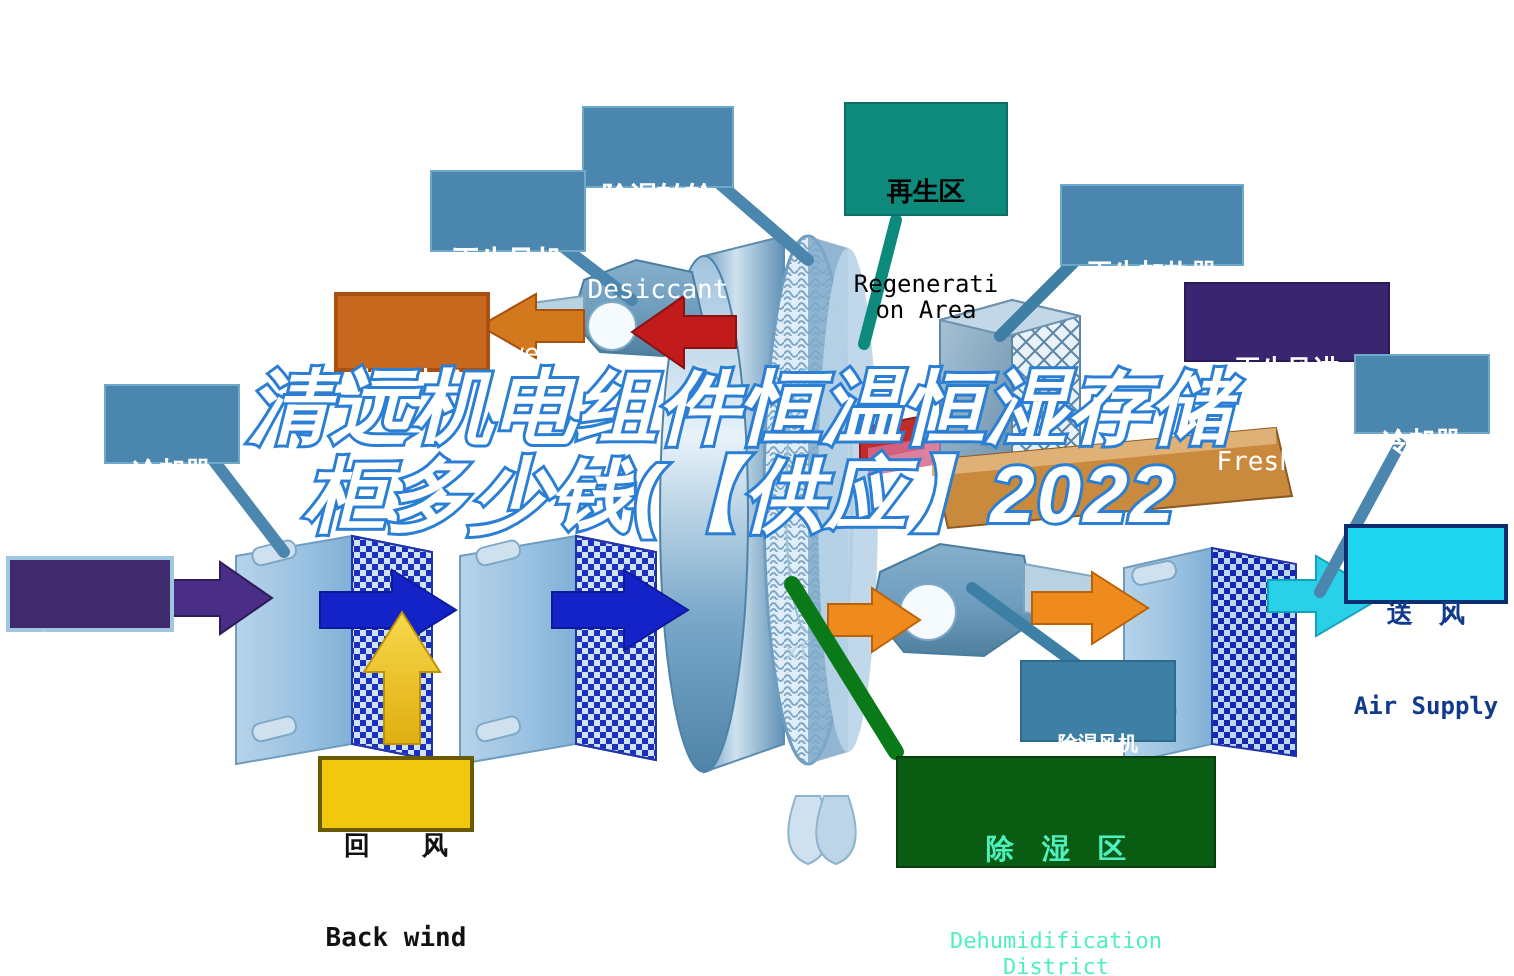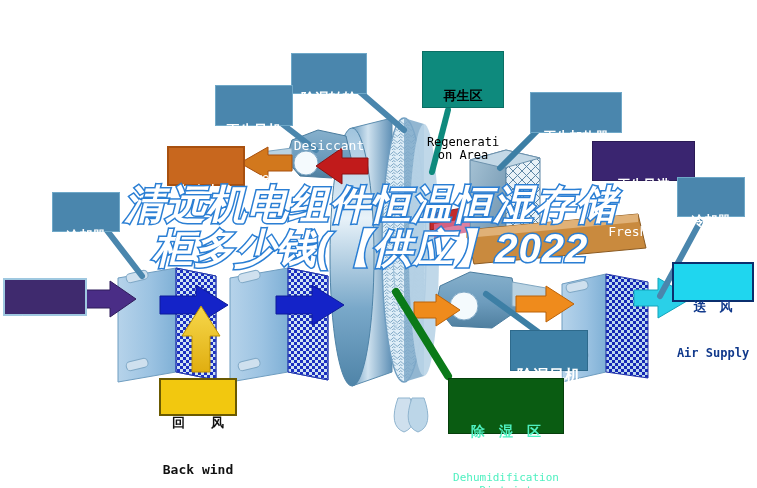--- a/index.html
+++ b/index.html
@@ -265,25 +265,25 @@
     <span class="cn" style="font-size:13px;">新　　风</span>
     <span class="en" style="font-size:13px;font-weight:bold;">Fresh Air</span>
   </div>
 
   <div class="lbl lbl-yellow" style="left:159px;top:378px;width:78px;height:38px;padding-top:2px;">
     <span class="cn" style="font-size:13px;">回　　风</span>
     <span class="en" style="font-size:13px;font-weight:bold;">Back wind</span>
   </div>
 
   <div class="lbl lbl-blue2" style="left:510px;top:330px;width:78px;height:41px;padding-top:3px;">
-    <span class="cn" style="font-size:16px;">除湿风机</span>
+    <span class="cn" style="font-size:10px;">除湿风机</span>
     <span class="en" style="font-size:13px;">Blower</span>
   </div>
 
-  <div class="lbl lbl-green" style="left:448px;top:378px;width:116px;height:56px;padding-top:11px;">
+  <div class="lbl lbl-green" style="left:448px;top:378px;width:160px;height:56px;padding-top:4px;">
     <span class="cn" style="font-size:14px;">除　湿　区</span>
     <span class="en" style="font-size:11px;line-height:1.15;">Dehumidification
 District</span>
   </div>
 
   <div class="lbl lbl-cyan" style="left:672px;top:262px;width:82px;height:40px;padding-top:2px;">
     <span class="cn" style="font-size:13px;">送　风</span>
     <span class="en" style="font-size:12px;font-weight:bold;">Air Supply</span>
   </div>
 

